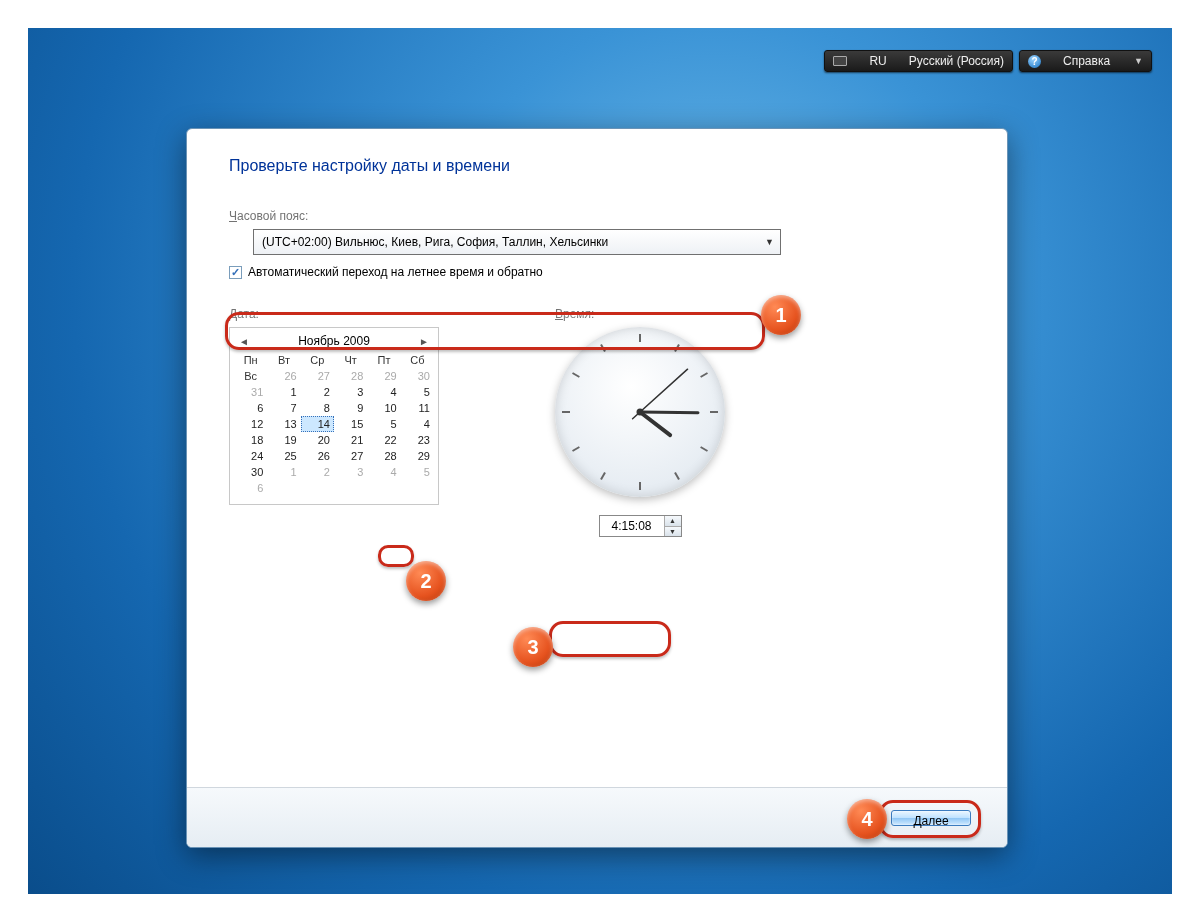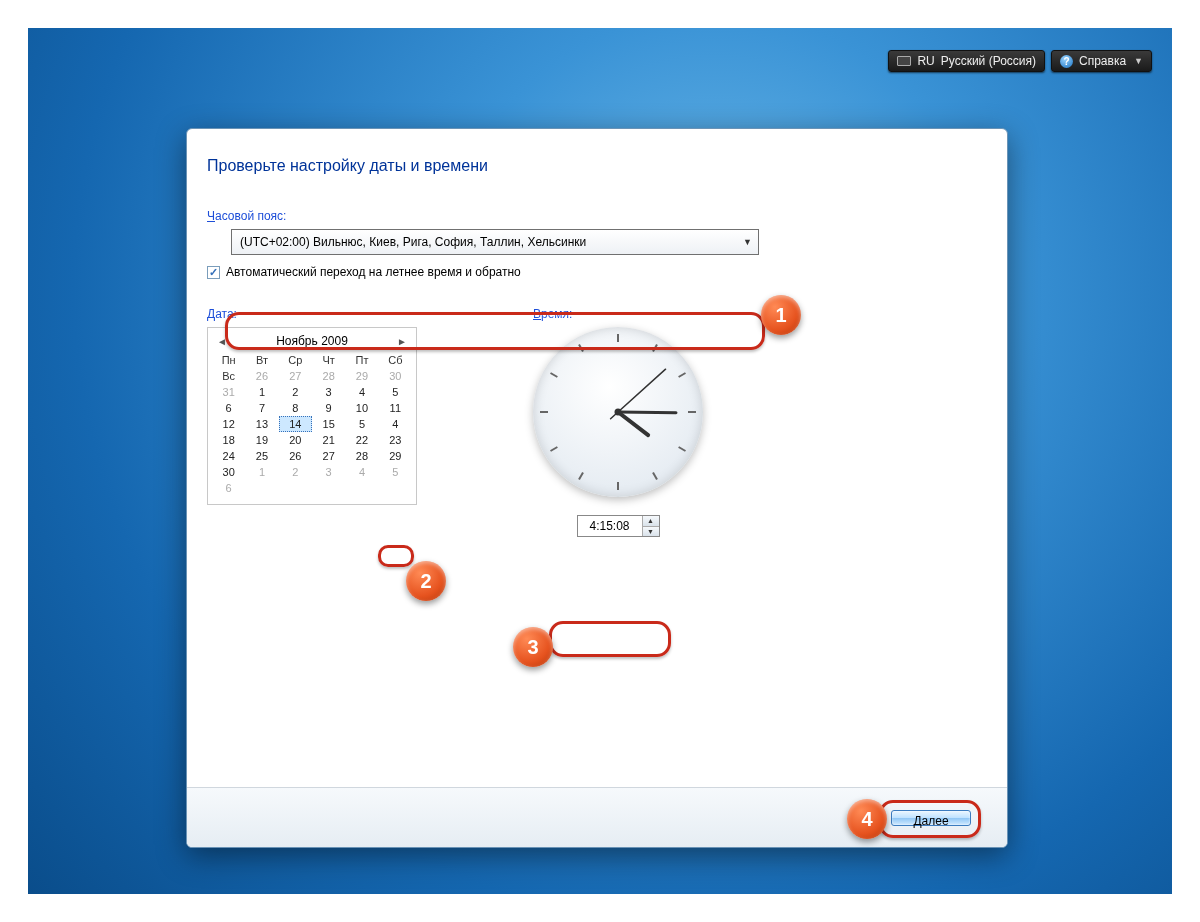--- a/index.html
+++ b/index.html
@@ -29,21 +29,21 @@
   }
   .topbar .segment {
     background: linear-gradient(#3a3a3a,#1a1a1a);
     border: 1px solid #111;
     border-radius: 3px;
     color: #eee;
     font-size: 12px;
     padding: 2px 8px;
     display: flex;
     align-items: center;
-    gap: 6px;
+    gap: 22px;
     box-shadow: 0 1px 2px rgba(0,0,0,.6);
   }
   .kbico {
     width: 14px; height: 10px;
     border: 1px solid #aaa;
     border-radius: 1px;
     background: #444;
   }
   .helpico {
     width: 13px; height: 13px;
@@ -85,30 +85,30 @@
     width: 18px; height: 14px;
     background:
       linear-gradient(red,red) 0 0/9px 7px no-repeat,
       linear-gradient(lime,lime) 9px 0/9px 7px no-repeat,
       linear-gradient(#2a8fe0,#2a8fe0) 0 7px/9px 7px no-repeat,
       linear-gradient(gold,gold) 9px 7px/9px 7px no-repeat;
     transform: skewX(-6deg);
   }
   .window-title { color:#2a6db0; font-size: 13px; }
   .content {
-    padding: 28px 20px;
+    padding: 28px 42px;
     height: 600px;
     position: relative;
   }
   .h1 {
     color: #003399;
     font-size: 16px;
     margin-bottom: 34px;
   }
-  .lbl { font-size: 12px; color:#1d4ed8; margin-bottom: 6px; display:block; }
+  .lbl { font-size: 12px; color:#737373; margin-bottom: 6px; display:block; }
   .lbl .ul { text-decoration: underline; }
   .tz-wrap { position: relative; margin-bottom: 10px; margin-left: 24px; }
   .tz-select {
     width: 528px;
     height: 26px;
     border: 1px solid #707070;
     background: linear-gradient(#fff,#eef1f5);
     display: flex; align-items: center;
     padding: 0 8px;
     font-size: 12px;
@@ -125,21 +125,21 @@
   
   .cal {
     width: 210px;
     border:1px solid #c8c8c8; background:#fff;
     padding: 2px 4px 8px;
   }
   .cal-head { display:flex; align-items:center; justify-content:space-between; padding:4px 2px; font-size:12px; }
   .cal-nav { width:16px; text-align:center; color:#555; cursor:default; font-size:10px;}
   .cal-grid { display:grid; grid-template-columns: repeat(6, 1fr); }
   .cal-grid .hd { font-size:11px; color:#333; text-align:center; padding:2px 0; }
-  .cal-grid .d { font-size:11px; text-align:center; padding:2px 4px; color:#222; position:relative;}
+  .cal-grid .d { font-size:11px; text-align:right; padding:2px 4px; color:#222; position:relative;}
   .cal-grid .d.grey { color:#aaa; }
   .cal-grid .d.sel { background:#cde8ff; border:1px dotted #3570b9; padding:1px 3px; }
   
   .clock-col { display:flex; flex-direction:column; align-items:center; }
   .clockface {
     width: 170px; height:170px; border-radius:50%;
     background: radial-gradient(circle at 45% 35%, #fff, #e7edf3 70%);
     box-shadow: inset 0 0 12px rgba(0,0,0,.15), 0 3px 8px rgba(0,0,0,.25);
     position:relative;
     margin-bottom: 18px;

